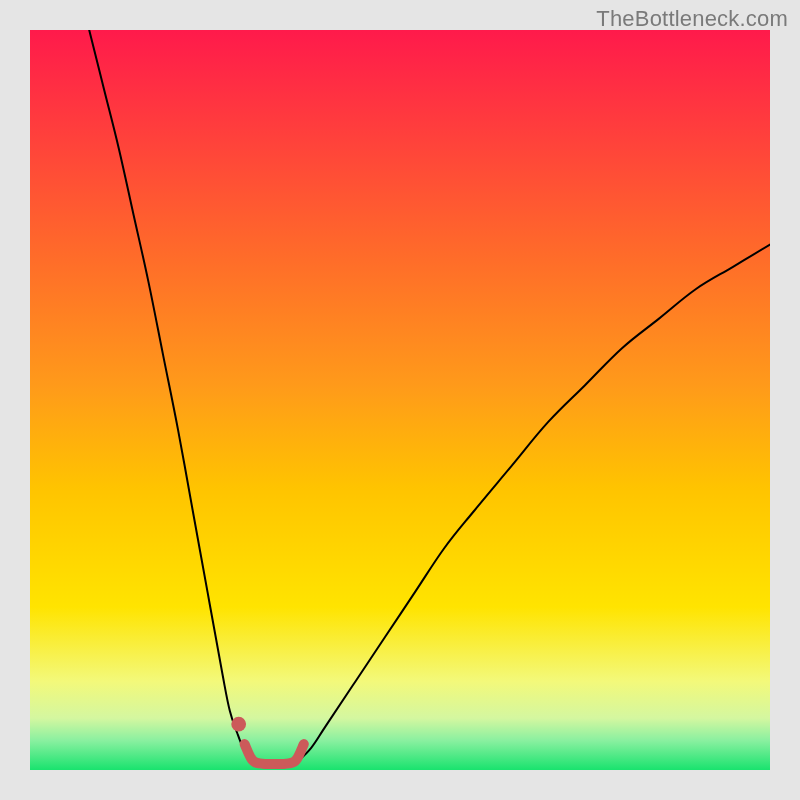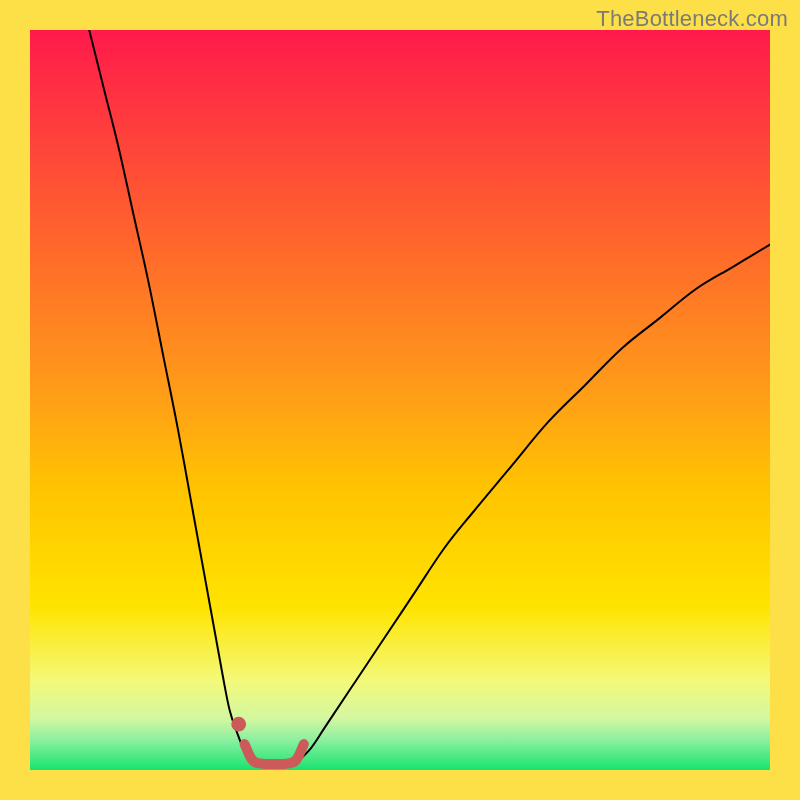--- a/index.html
+++ b/index.html
@@ -10,21 +10,21 @@
     background: #000;
     position: relative;
     font-family: Arial, sans-serif;
   }
   .frame {
     position: absolute;
     top: 0;
     left: 0;
     width: 800px;
     height: 800px;
-    background: #fde047;
+    background: #e5e5e5;
   }
   .plot-area {
     position: absolute;
     top: 30px;
     left: 30px;
     width: 740px;
     height: 740px;
     overflow: hidden;
   }
   .watermark {

